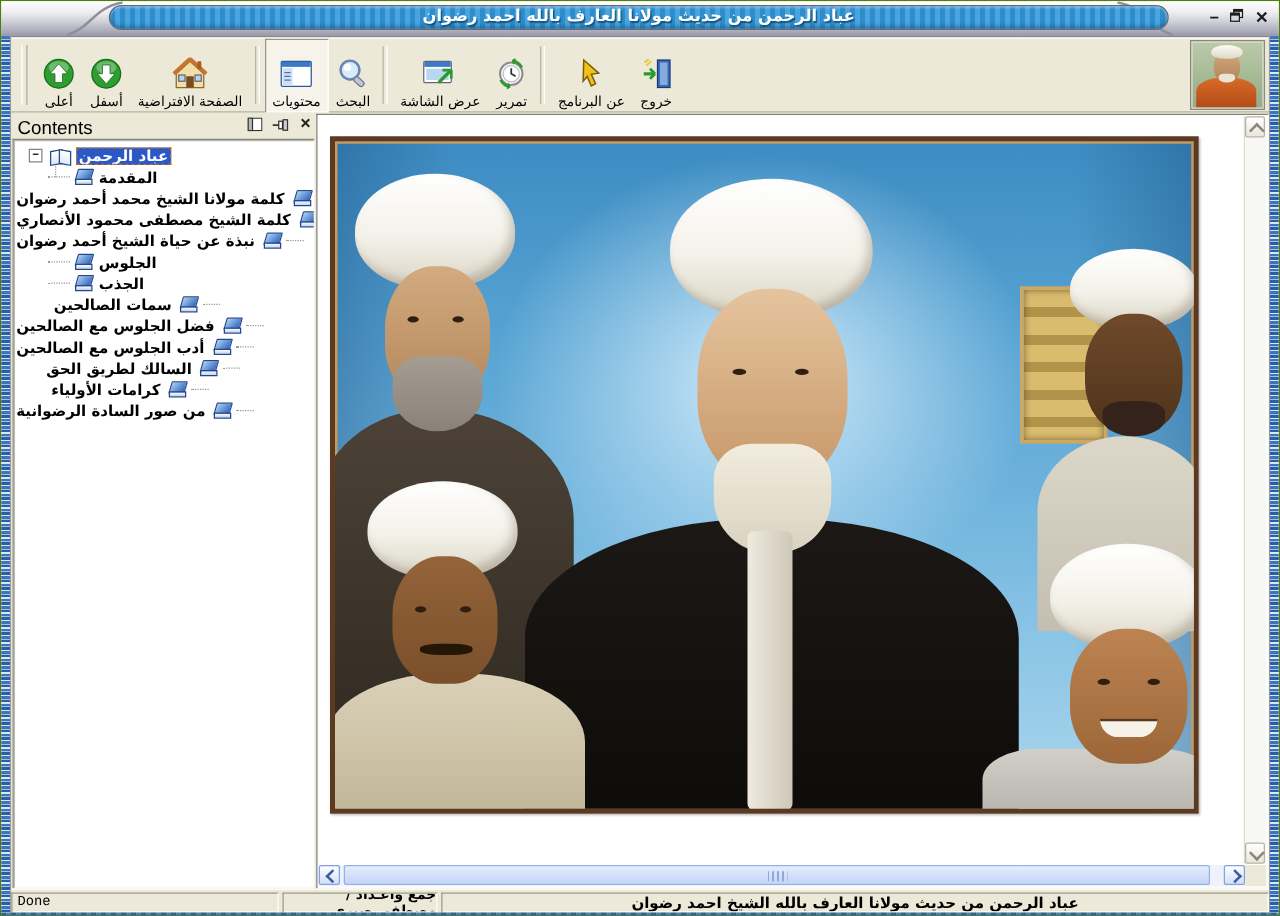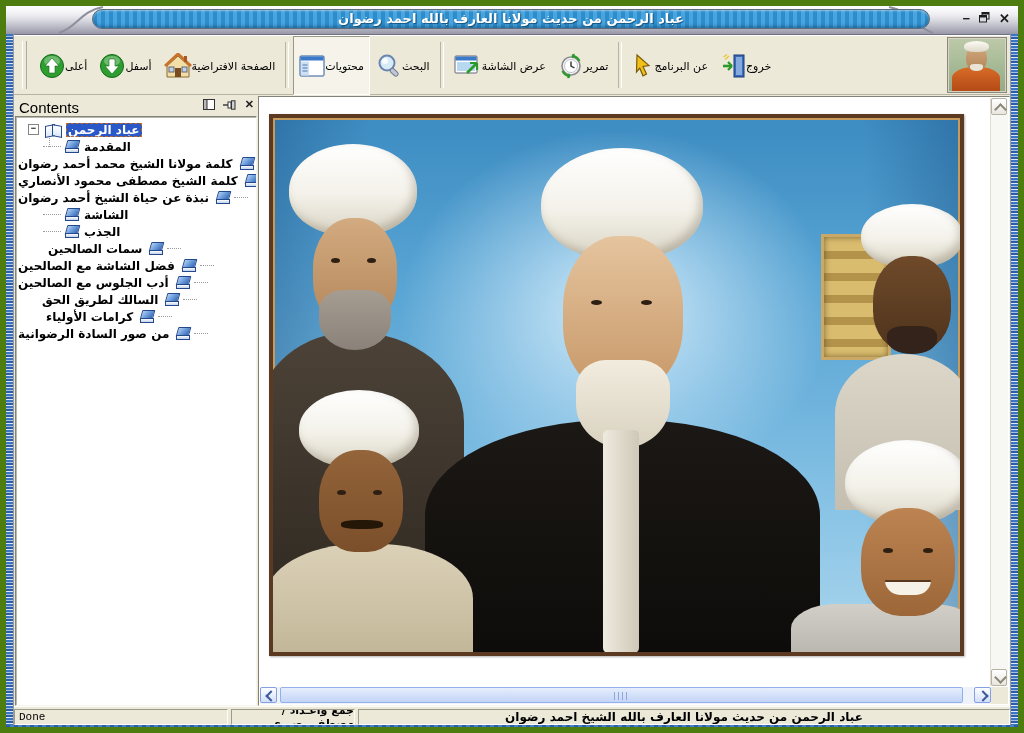--- a/index.html
+++ b/index.html
@@ -1,19 +1,19 @@
 <!DOCTYPE html>
 <html><head>
 <meta charset="utf-8">
 <style>
   html,body{margin:0;padding:0;}
   body{width:1024px;height:733px;position:relative;overflow:hidden;
        background:#ece9d8;font-family:"DejaVu Sans",sans-serif;
        -webkit-font-smoothing:antialiased;}
-  .window{position:absolute;inset:0;border:6px solid #4d7c0f;box-sizing:border-box;}
+  .window{position:absolute;inset:0;border:1px solid #4d7c0f;box-sizing:border-box;}
 
   
   .titlebar{position:absolute;left:0;top:0;right:0;height:28px;
     background:linear-gradient(180deg,#ffffff 0%,#efeff3 30%,#d4d4dc 55%,#b2b2c0 80%,#9898a8 100%);
     border-bottom:1px solid #70707e;}
   .swoosh{position:absolute;top:0;height:28px;pointer-events:none;}
   .title-pill{position:absolute;left:86px;right:88px;top:3px;height:20px;
     border-radius:11px;border:1px solid #5c6c7c;box-sizing:border-box;
     background:repeating-linear-gradient(90deg,#2d8cca 0 4px,#49a4df 4px 8px);
     box-shadow:inset 0 1px 2px rgba(255,255,255,.45), inset 0 -2px 3px rgba(10,60,100,.45);
@@ -30,21 +30,21 @@
   .edge-right{right:0;border-left:1px solid #9a9aa2;}
   .edge-bottom{position:absolute;left:0;right:0;bottom:0;height:2px;
     background:repeating-linear-gradient(90deg,#2c5ea8 0 4px,#4a80c8 4px 8px);}
 
   
   .toolbar{position:absolute;left:8px;right:8px;top:29px;height:60px;
     background:#ece9d8;border-top:1px solid #ffffff;border-bottom:1px solid #b8b4a4;
     display:flex;align-items:center;padding-left:8px;box-sizing:border-box;}
   .tb-grip{width:3px;height:48px;margin-right:6px;border-left:1px solid #fff;
     border-right:1px solid #b0ac9c;}
-  .tb-btn{display:flex;flex-direction:row;align-items:center;justify-content:flex-end;
+  .tb-btn{display:flex;flex-direction:column;align-items:center;justify-content:flex-end;
     height:54px;padding:2px 5px 1px 5px;border:1px solid transparent;cursor:default;}
   .tb-btn .tb-ico{height:30px;display:flex;align-items:center;justify-content:center;}
   .tb-btn .tb-label{font-size:11px;color:#000;margin-top:1px;white-space:nowrap;}
   .tb-btn.pressed{background:#f6f4ea;border-color:#9a9688 #ffffff #ffffff #9a9688;}
   .tb-sep{width:2px;height:46px;margin:0 4px;border-left:1px solid #b8b4a4;
     border-right:1px solid #ffffff;}
 
   
   .portrait{margin-left:auto;margin-right:3px;width:56px;height:52px;background:#fff;
     border:1px solid #8a887a;box-shadow:inset 0 0 0 1px #d8d4c4;padding:1px;flex:none;}
@@ -404,34 +404,34 @@
 
       </div>
       <div class="trow icon-right">
         <span class="tlabel" dir="rtl">نبذة عن حياة الشيخ أحمد رضوان</span>
         <span class="book-icon"></span>
         <span class="trail-dots"></span>
       </div>
       <div class="trow icon-left">
         <span class="lead-dots"></span>
         <span class="book-icon"></span>
-        <span class="tlabel" dir="rtl">الشاشة</span>
+        <span class="tlabel" dir="rtl">الجلوس</span>
       </div>
       <div class="trow icon-left">
         <span class="lead-dots"></span>
         <span class="book-icon"></span>
         <span class="tlabel" dir="rtl">الجذب</span>
       </div>
       <div class="trow icon-right" style="padding-left:30px">
         <span class="tlabel" dir="rtl">سمات الصالحين</span>
         <span class="book-icon"></span>
         <span class="trail-dots"></span>
       </div>
       <div class="trow icon-right">
-        <span class="tlabel" dir="rtl">فضل الشاشة مع الصالحين</span>
+        <span class="tlabel" dir="rtl">فضل الجلوس مع الصالحين</span>
         <span class="book-icon"></span>
         <span class="trail-dots"></span>
       </div>
       <div class="trow icon-right">
         <span class="tlabel" dir="rtl">أدب الجلوس مع الصالحين</span>
         <span class="book-icon"></span>
         <span class="trail-dots"></span>
       </div>
       <div class="trow icon-right" style="padding-left:24px">
         <span class="tlabel" dir="rtl">السالك لطريق الحق</span>

